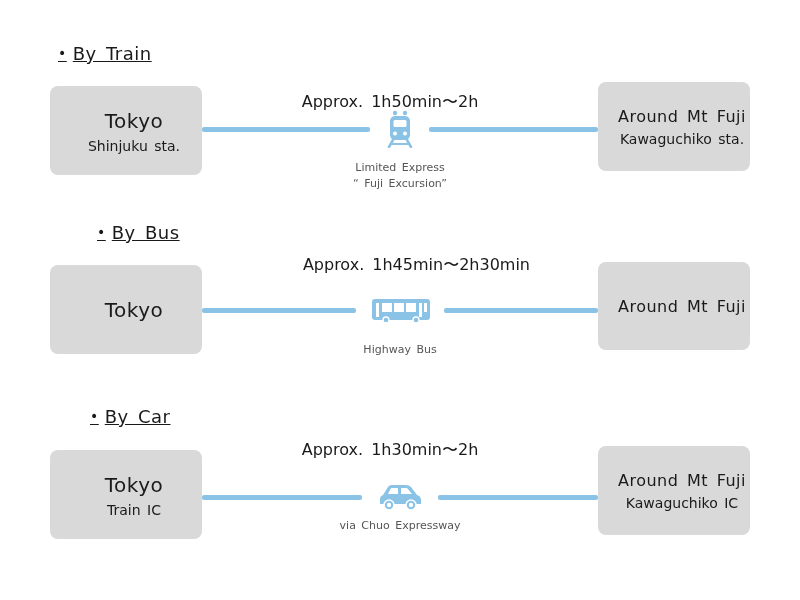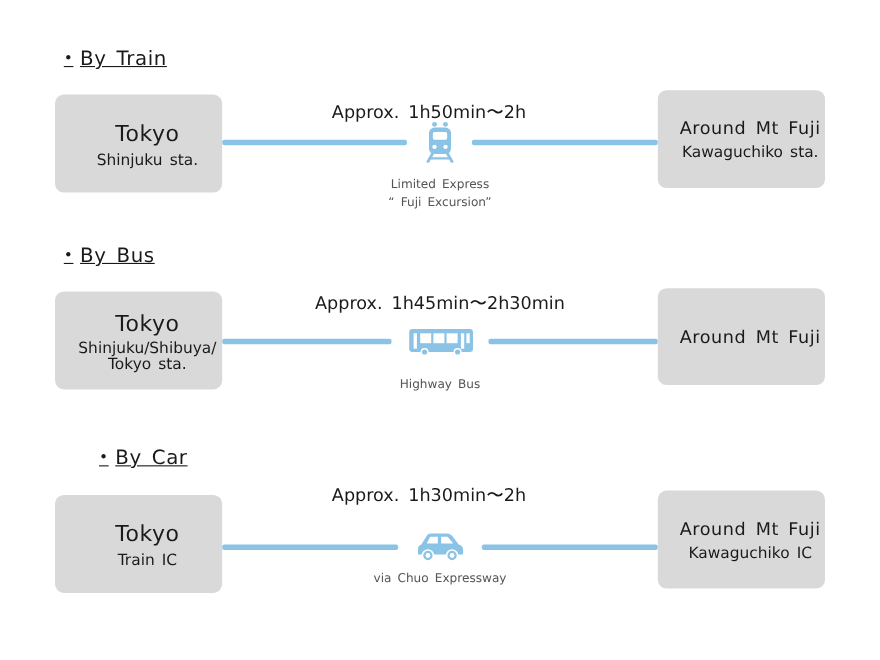--- a/index.html
+++ b/index.html
@@ -119,31 +119,29 @@
 <div class="line" style="left:429px; top:127px; width:169px;"></div>
 
 <div class="caption" style="left:320px; top:160px; width:160px;">Limited Express
 “ Fuji Excursion”</div>
 
 <div class="box" style="left:598px; top:82px; width:152px; height:89px;">
   <div class="place right">Around Mt Fuji</div>
   <div class="sub">Kawaguchiko sta.</div>
 </div>
 
-<div class="section-title" style="top:222px;">
+<div class="section-title" style="top:222px;margin-left:39px;">
   <span class="bullet">•</span><span>By Bus</span>
 </div>
 
 <div class="box" style="left:50px; top:265px; width:152px; height:89px;">
   <div class="place">Tokyo</div>
-  <div class="sub" style="margin-top:4px;">Shinjuku/Shibuya/
-Tokyo sta.</div>
 </div>
 
-<div class="duration" style="left:270px; top:266px; width:260px;">Approx. 1h45min〜2h30min</div>
+<div class="duration" style="left:270px; top:255px; width:260px;text-align:right;">Approx. 1h45min〜2h30min</div>
 
 <div class="line" style="left:202px; top:308px; width:154px;"></div>
 
 <svg class="icon" style="left:371px; top:298px;" width="60" height="26" viewBox="0 0 60 26">
   <rect x="1" y="1" width="58" height="21" rx="3" fill="#8ac3e6"></rect>
   <rect x="5" y="5" width="3" height="14" fill="#ffffff"></rect>
   <rect x="11" y="5" width="10" height="9" fill="#ffffff"></rect>
   <rect x="23" y="5" width="10" height="9" fill="#ffffff"></rect>
   <rect x="35" y="5" width="10" height="9" fill="#ffffff"></rect>
   <rect x="48" y="5" width="3" height="14" fill="#ffffff"></rect>

